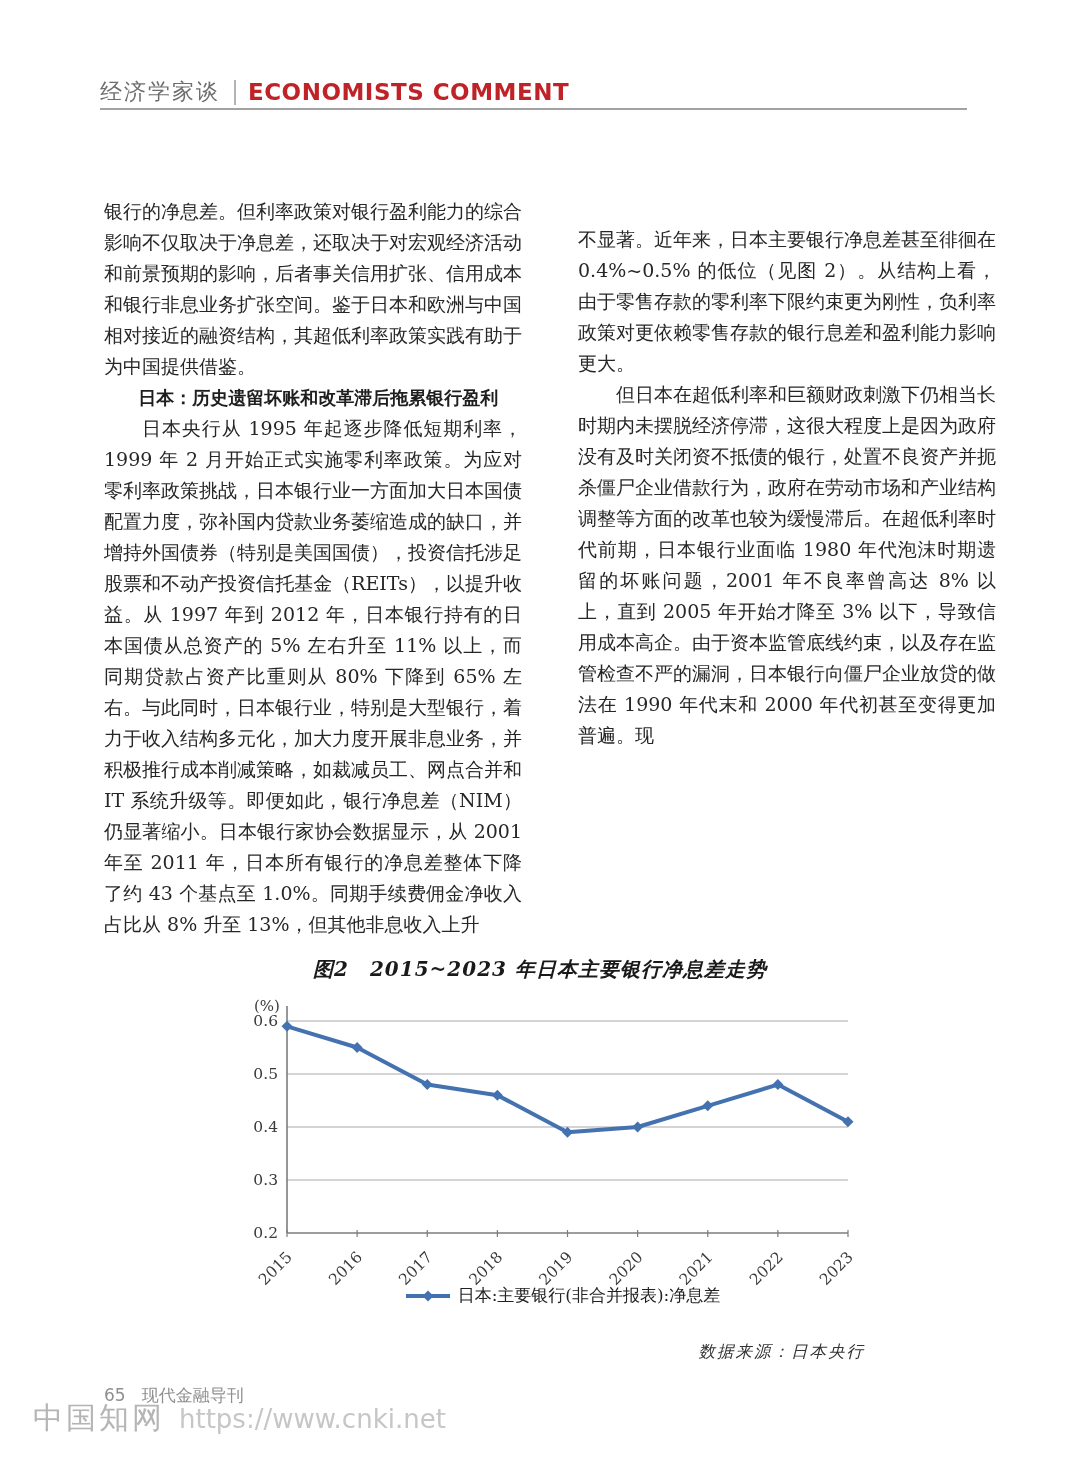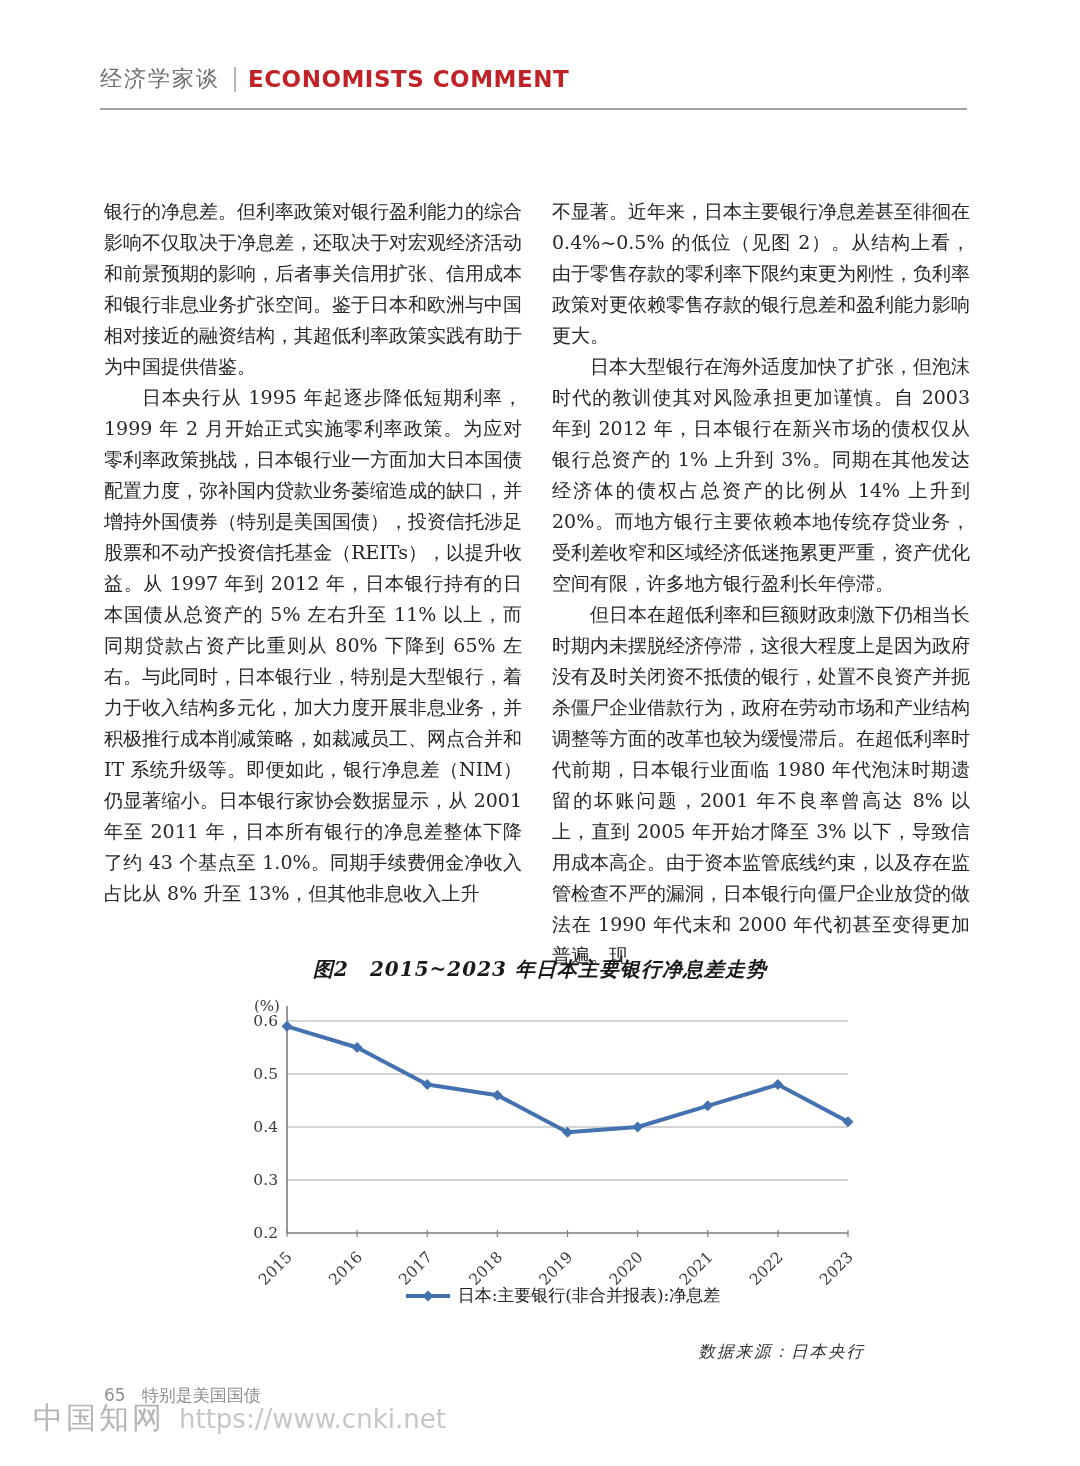--- a/index.html
+++ b/index.html
@@ -1,29 +1,29 @@
 <!DOCTYPE html>
 <html><head>
 <meta charset="utf-8">
 <style>
   html,body{margin:0;padding:0;background:#ffffff;}
   .page{position:relative;width:1080px;height:1466px;background:#ffffff;overflow:hidden;
         font-family:"DejaVu Serif","Liberation Serif",serif;color:#262626;}
 
   
-  .header{position:absolute;left:100px;top:64px;display:flex;align-items:center;}
+  .header{position:absolute;left:100px;top:77px;display:flex;align-items:center;}
   .header-cn{font-family:"DejaVu Sans","Liberation Sans",sans-serif;font-size:22px;color:#6e6e6e;letter-spacing:2px;}
   .header-divider{width:2px;height:25px;background:#b4b4b4;margin:0 12px 0 14px;}
   .header-en{font-family:"DejaVu Sans","Liberation Sans",sans-serif;font-size:23px;font-weight:700;color:#bf2328;letter-spacing:0.5px;}
   .header-rule{position:absolute;left:100px;top:108px;width:867px;height:2px;background:#a2a2a2;}
 
   
   .col{position:absolute;top:196px;width:418px;font-size:19px;line-height:31px;text-align:justify;}
   .col-left{left:104px;}
-  .col-right{left:552px;}
+  .col-right{left:578px;margin-top:28px;}
   .col p{margin:0;}
   .indent{text-indent:2em;}
   .sec-heading{font-family:"DejaVu Sans","Liberation Sans",sans-serif;font-weight:700;font-size:18px;
                text-indent:1.9em;letter-spacing:0;color:#1e1e1e;}
 
   
   .figure-title{position:absolute;left:100px;top:956px;width:880px;text-align:center;
                 font-size:20px;font-weight:700;font-style:italic;color:#1a1a1a;letter-spacing:1px;}
   .chart-wrap{position:absolute;left:235px;top:998px;width:650px;height:288px;}
   .chart-wrap svg{display:block;}
@@ -46,26 +46,26 @@
 
   <div class="header">
     <span class="header-cn">经济学家谈</span>
     <span class="header-divider"></span>
     <span class="header-en">ECONOMISTS COMMENT</span>
   </div>
   <div class="header-rule"></div>
 
   <div class="col col-left">
     <p>银行的净息差。但利率政策对银行盈利能力的综合影响不仅取决于净息差，还取决于对宏观经济活动和前景预期的影响，后者事关信用扩张、信用成本和银行非息业务扩张空间。鉴于日本和欧洲与中国相对接近的融资结构，其超低利率政策实践有助于为中国提供借鉴。</p>
+    <p class="sec-heading">日本：历史遗留坏账和改革滞后拖累银行盈利</p>
     <p class="indent">日本央行从 1995 年起逐步降低短期利率，1999 年 2 月开始正式实施零利率政策。为应对零利率政策挑战，日本银行业一方面加大日本国债配置力度，弥补国内贷款业务萎缩造成的缺口，并增持外国债券（特别是美国国债），投资信托涉足股票和不动产投资信托基金（REITs），以提升收益。从 1997 年到 2012 年，日本银行持有的日本国债从总资产的 5% 左右升至 11% 以上，而同期贷款占资产比重则从 80% 下降到 65% 左右。与此同时，日本银行业，特别是大型银行，着力于收入结构多元化，加大力度开展非息业务，并积极推行成本削减策略，如裁减员工、网点合并和 IT 系统升级等。即便如此，银行净息差（NIM）仍显著缩小。日本银行家协会数据显示，从 2001 年至 2011 年，日本所有银行的净息差整体下降了约 43 个基点至 1.0%。同期手续费佣金净收入占比从 8% 升至 13%，但其他非息收入上升</p>
   </div>
 
   <div class="col col-right">
     <p>不显著。近年来，日本主要银行净息差甚至徘徊在 0.4%~0.5% 的低位（见图 2）。从结构上看，由于零售存款的零利率下限约束更为刚性，负利率政策对更依赖零售存款的银行息差和盈利能力影响更大。</p>
-    <p class="indent">日本大型银行在海外适度加快了扩张，但泡沫时代的教训使其对风险承担更加谨慎。自 2003 年到 2012 年，日本银行在新兴市场的债权仅从银行总资产的 1% 上升到 3%。同期在其他发达经济体的债权占总资产的比例从 14% 上升到 20%。而地方银行主要依赖本地传统存贷业务，受利差收窄和区域经济低迷拖累更严重，资产优化空间有限，许多地方银行盈利长年停滞。</p>
     <p class="indent">但日本在超低利率和巨额财政刺激下仍相当长时期内未摆脱经济停滞，这很大程度上是因为政府没有及时关闭资不抵债的银行，处置不良资产并扼杀僵尸企业借款行为，政府在劳动市场和产业结构调整等方面的改革也较为缓慢滞后。在超低利率时代前期，日本银行业面临 1980 年代泡沫时期遗留的坏账问题，2001 年不良率曾高达 8% 以上，直到 2005 年开始才降至 3% 以下，导致信用成本高企。由于资本监管底线约束，以及存在监管检查不严的漏洞，日本银行向僵尸企业放贷的做法在 1990 年代末和 2000 年代初甚至变得更加普遍。现</p>
   </div>
 
   <div class="figure-title">图2　2015~2023 年日本主要银行净息差走势</div>
 
   <div class="chart-wrap">
     <svg id="nim-chart" width="650" height="288" viewBox="0 0 650 288" xmlns="http://www.w3.org/2000/svg">
         <g>
           <line x1="52" y1="182" x2="613" y2="182" stroke="#a9a9a9" stroke-width="1.2"></line>
           <line x1="52" y1="128.99999999999997" x2="613" y2="128.99999999999997" stroke="#a9a9a9" stroke-width="1.2"></line>
@@ -124,21 +124,21 @@
       <line x1="2" y1="7" x2="46" y2="7" stroke="#4472b0" stroke-width="4"></line>
       <path d="M 24 1.5 L 29.5 7 L 24 12.5 L 18.5 7 Z" fill="#4472b0"></path>
     </svg>
     <span class="legend-text">日本:主要银行(非合并报表):净息差</span>
   </div>
 
   <div class="chart-source">数据来源：日本央行</div>
 
   <div class="footer">
     <span>65</span>
-    <span>特别是美国国债</span>
+    <span>现代金融导刊</span>
   </div>
 
   <div class="watermark">
     <span class="watermark-cn">中国知网</span>
     <span class="watermark-url">https://www.cnki.net</span>
   </div>
 
 </div>
 
 </body></html>

